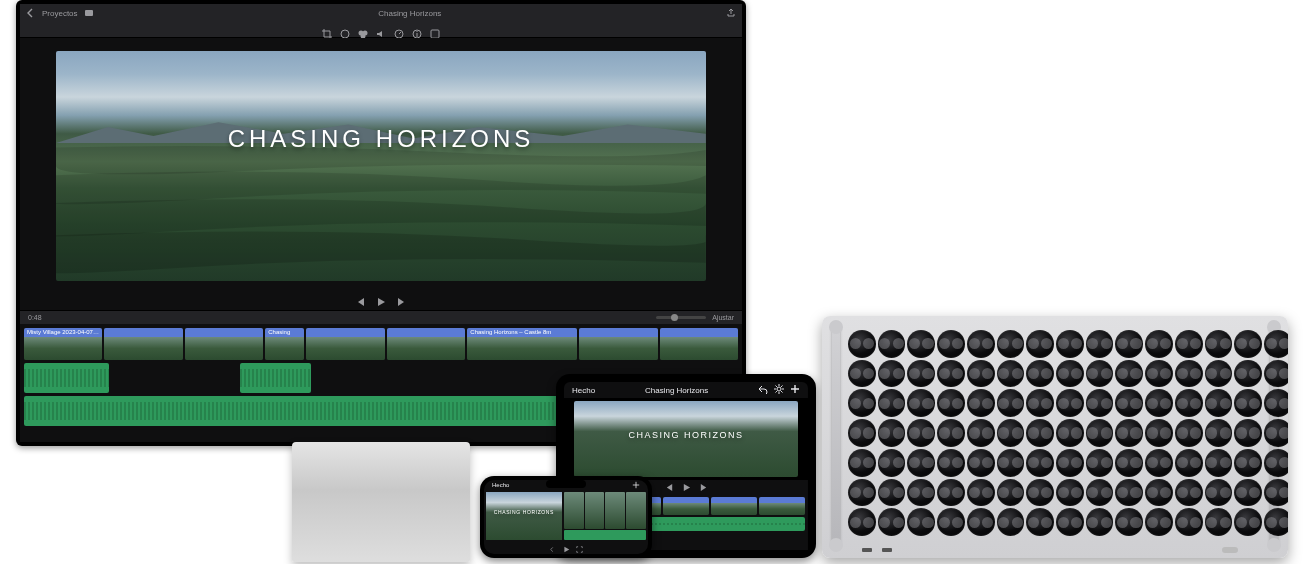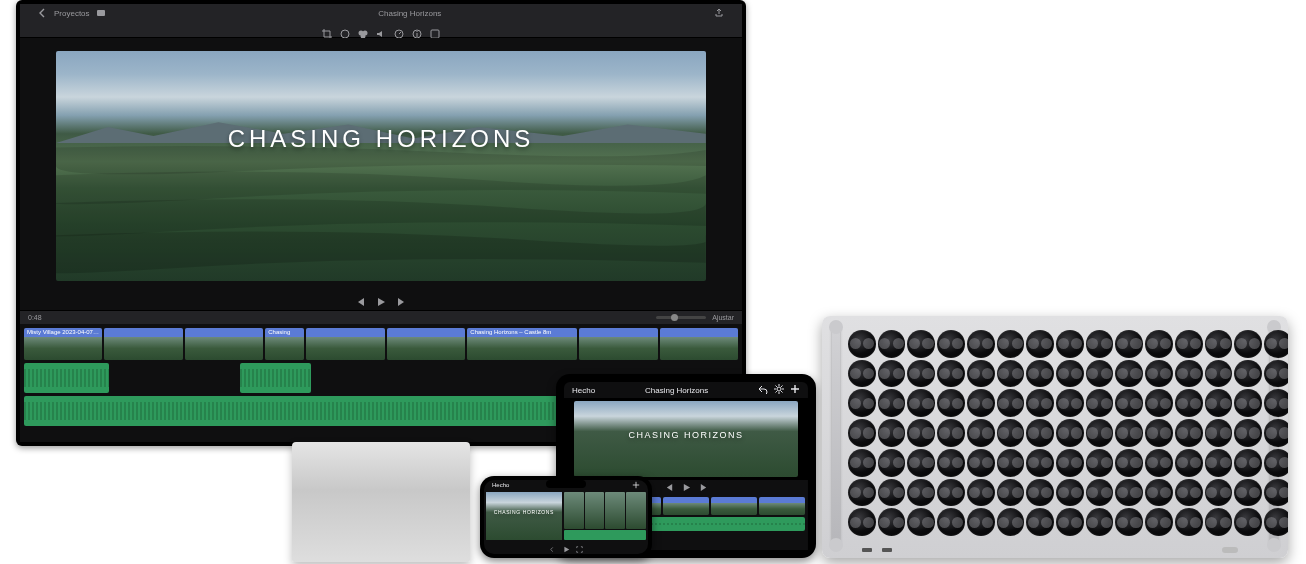--- a/index.html
+++ b/index.html
@@ -42,21 +42,21 @@
     width:178px;height:120px;
     background:linear-gradient(#e5e5e5,#c8c8c8 40%,#dedede);
     border-radius:4px 4px 2px 2px;
     box-shadow:0 4px 8px rgba(0,0,0,.25);
   }
 
   .titlebar{
     height:18px;
     background:var(--app-panel);
     display:flex;align-items:center;
-    padding:0 18px;
+    padding:0 6px;
     font-size:8px;color:var(--text-dim);
   }
   .titlebar .left,.titlebar .right{display:flex;gap:6px;align-items:center;}
   .titlebar .center{flex:1;text-align:center;}
   .tb-icon{width:10px;height:10px;display:inline-block;}
   .tb-icon svg{width:100%;height:100%;fill:var(--text-dim);}
 
   .toolbar{
     height:16px;background:var(--app-panel);
     display:flex;align-items:center;justify-content:center;gap:8px;

